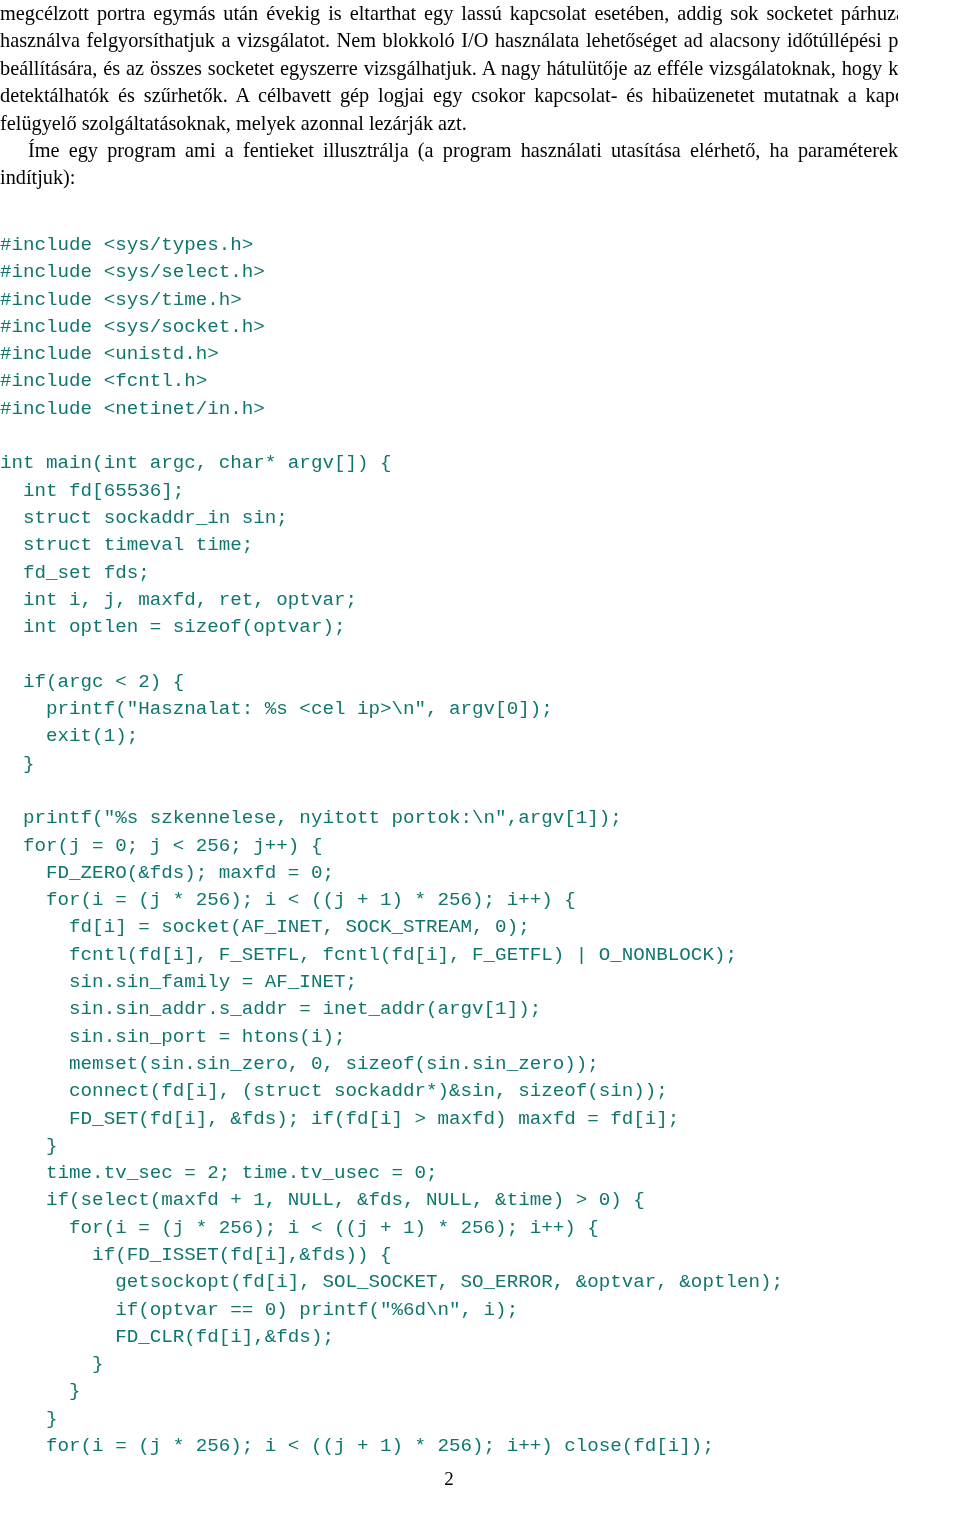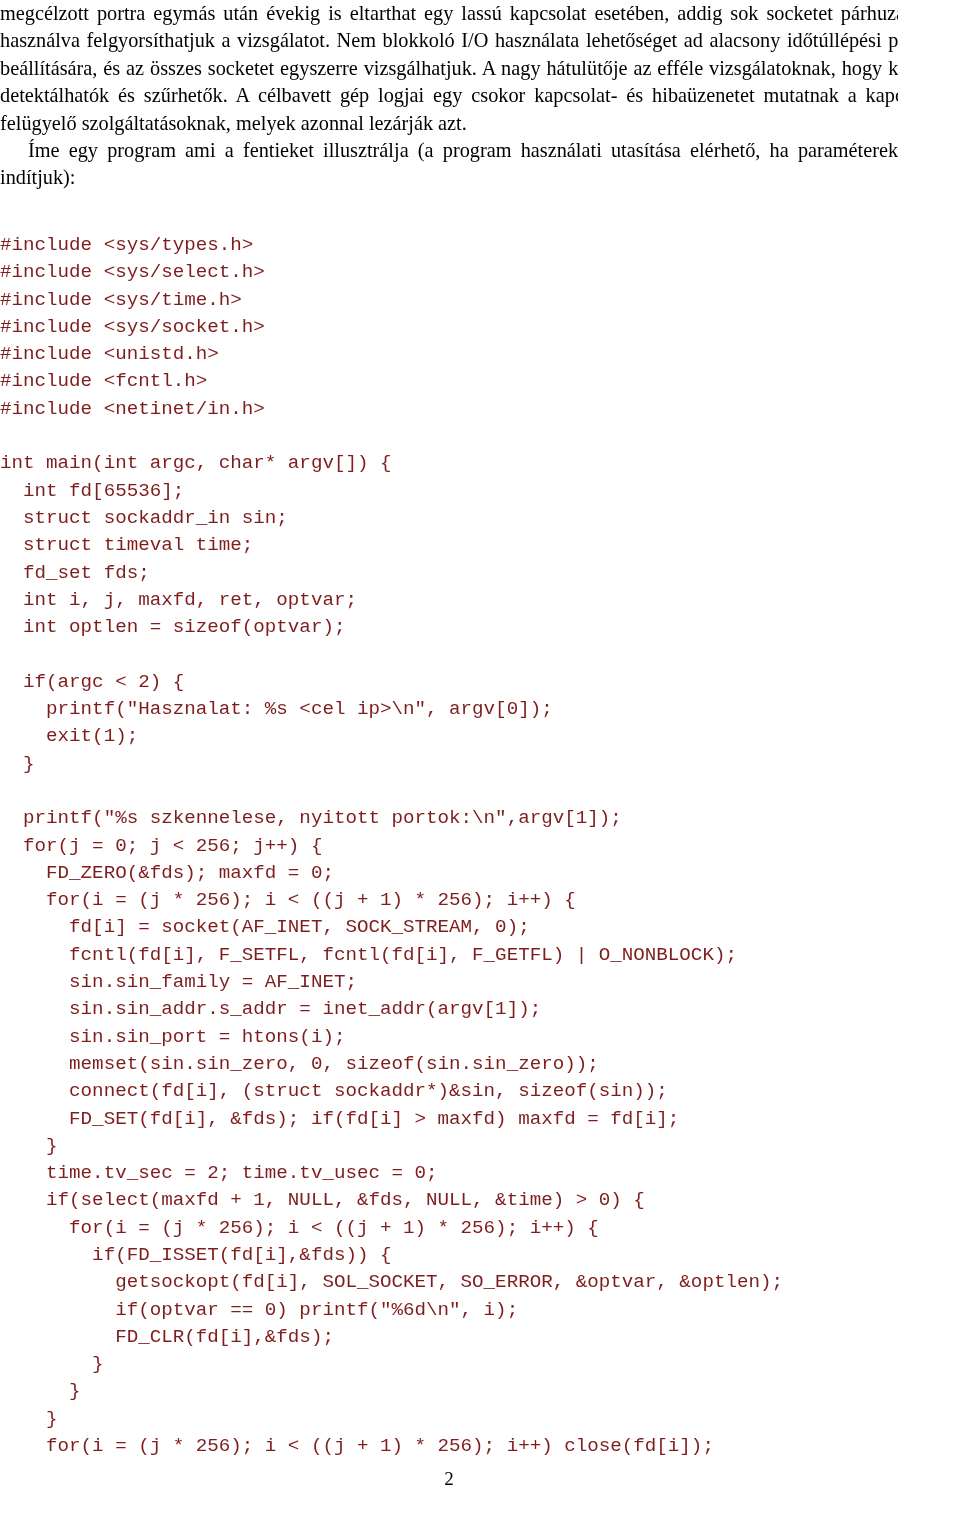--- a/index.html
+++ b/index.html
@@ -40,21 +40,21 @@
     margin-top: 0px;
   }
   .code-block {
     position: absolute;
     left: 0px;
     top: 232px;
     width: 958px;
     font-family: "Liberation Mono", "DejaVu Sans Mono", monospace;
     font-size: 19.2px;
     line-height: 27.3px;
-    color: #7f1d1d;
+    color: #0f766e;
     white-space: pre;
     letter-spacing: 0px;
   }
   .code-line {
     white-space: pre;
     min-height: 27.3px;
   }
   .code-line.blank {
     height: 27.3px;
   }

